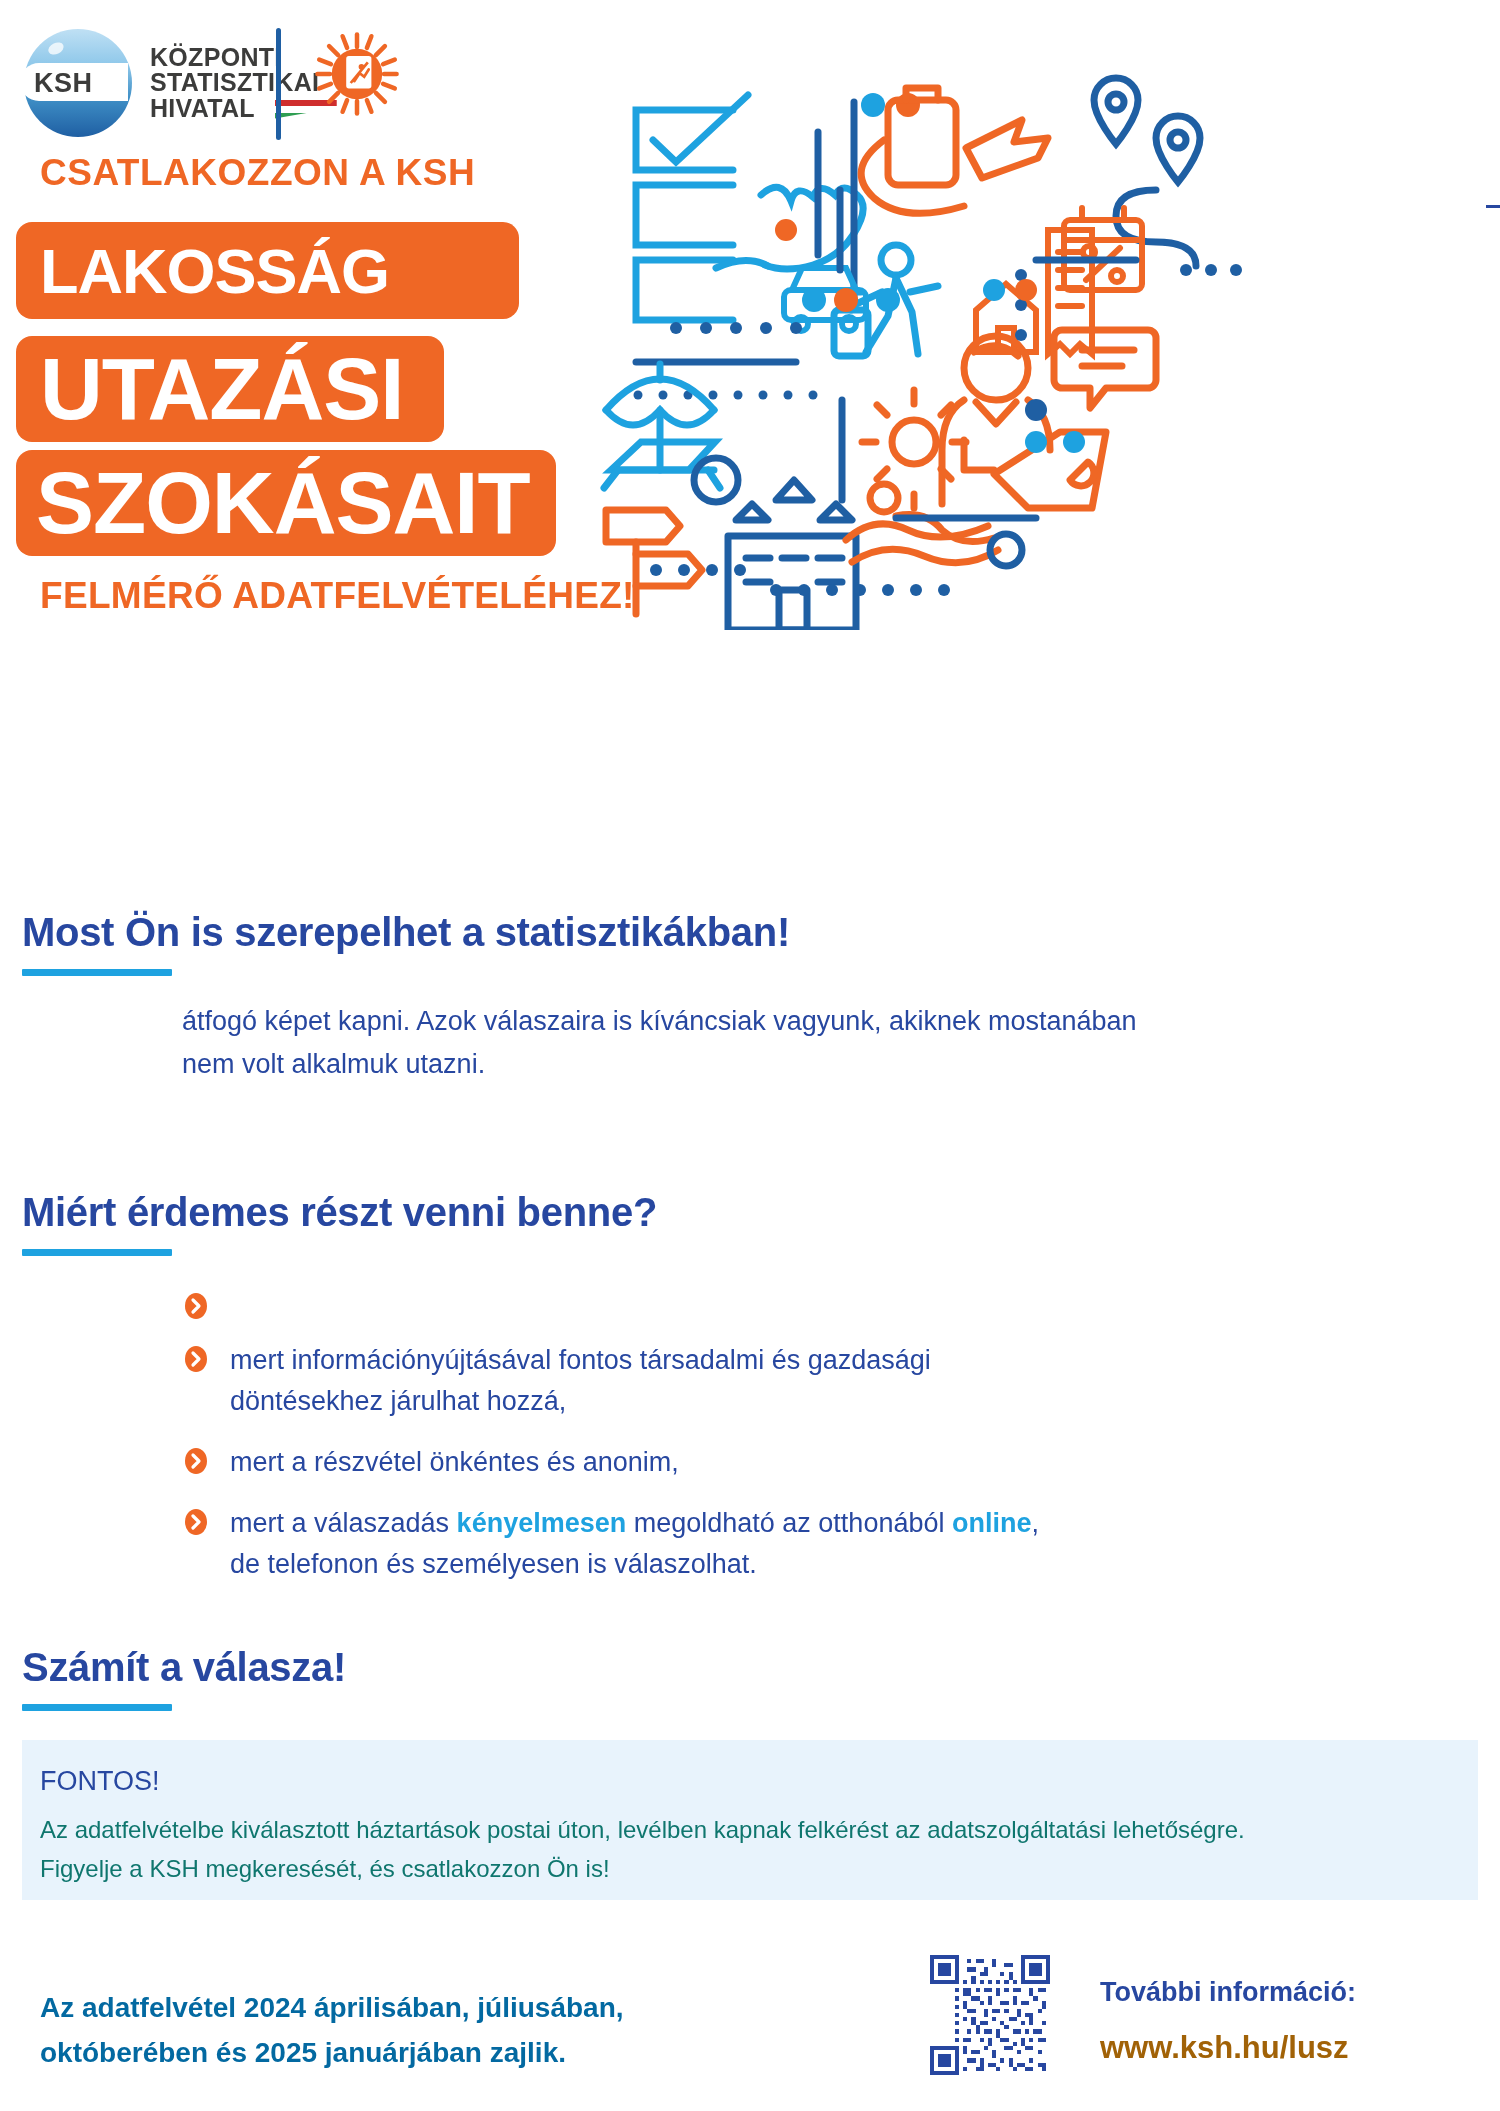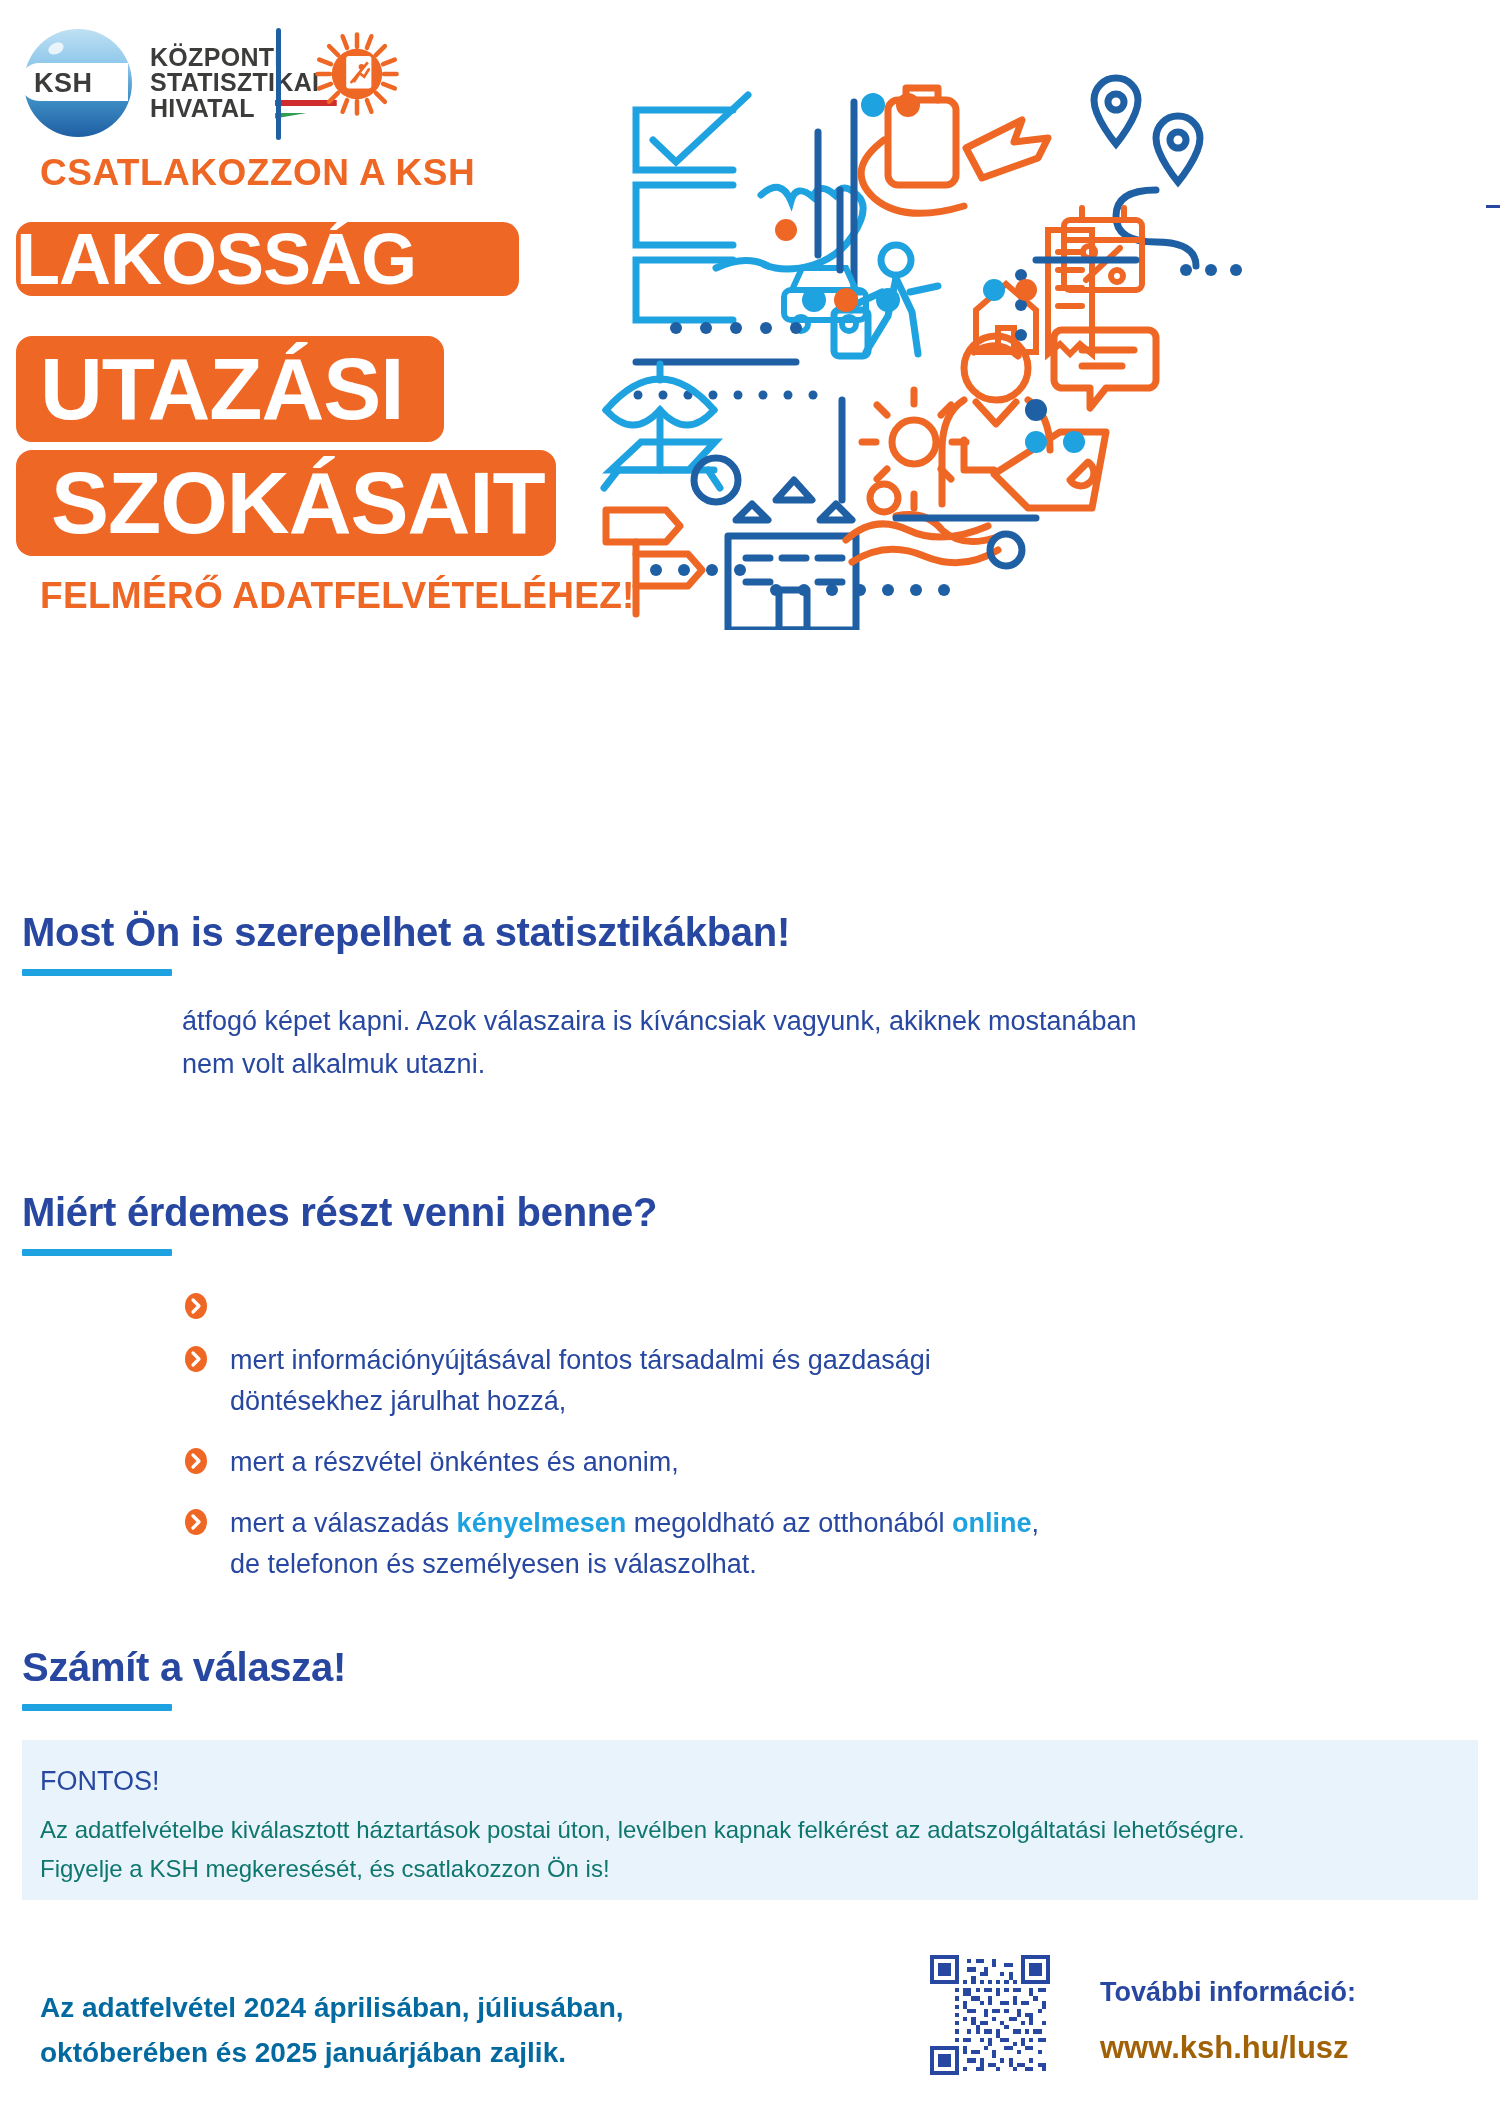--- a/index.html
+++ b/index.html
@@ -53,23 +53,23 @@
   
   .kicker {
     position:absolute; left:40px; top:152px;
     font-size:37px; font-weight:bold; color:#ef6725; letter-spacing:.5px;
   }
   .title-box {
     position:absolute; background:#ef6725; border-radius:16px;
     display:flex; align-items:center; color:#fff; font-weight:bold;
     letter-spacing:-1px;
   }
-  .tb1 { left:16px; top:222px;  width:503px; height:74px; font-size:72px; }
+  .tb1 { left:16px; top:222px;  width:503px; height:97px; font-size:63px; padding-left:24px; }
   .tb2 { left:16px; top:336px;  width:428px; height:106px; font-size:87px; padding-left:24px; }
-  .tb3 { left:16px; top:450px;  width:540px; height:106px; font-size:87px; padding-left:35px;text-align:center; }
+  .tb3 { left:16px; top:450px;  width:540px; height:106px; font-size:87px; padding-left:20px;text-align:center; }
   .subkicker {
     position:absolute; left:40px; top:575px;
     font-size:37px; font-weight:bold; color:#ef6725; letter-spacing:.3px;
   }
 
   
   .illus { position:absolute; left:596px; top:70px; width:900px; height:560px; }
 
   
   .sec { position:absolute; left:22px; }

